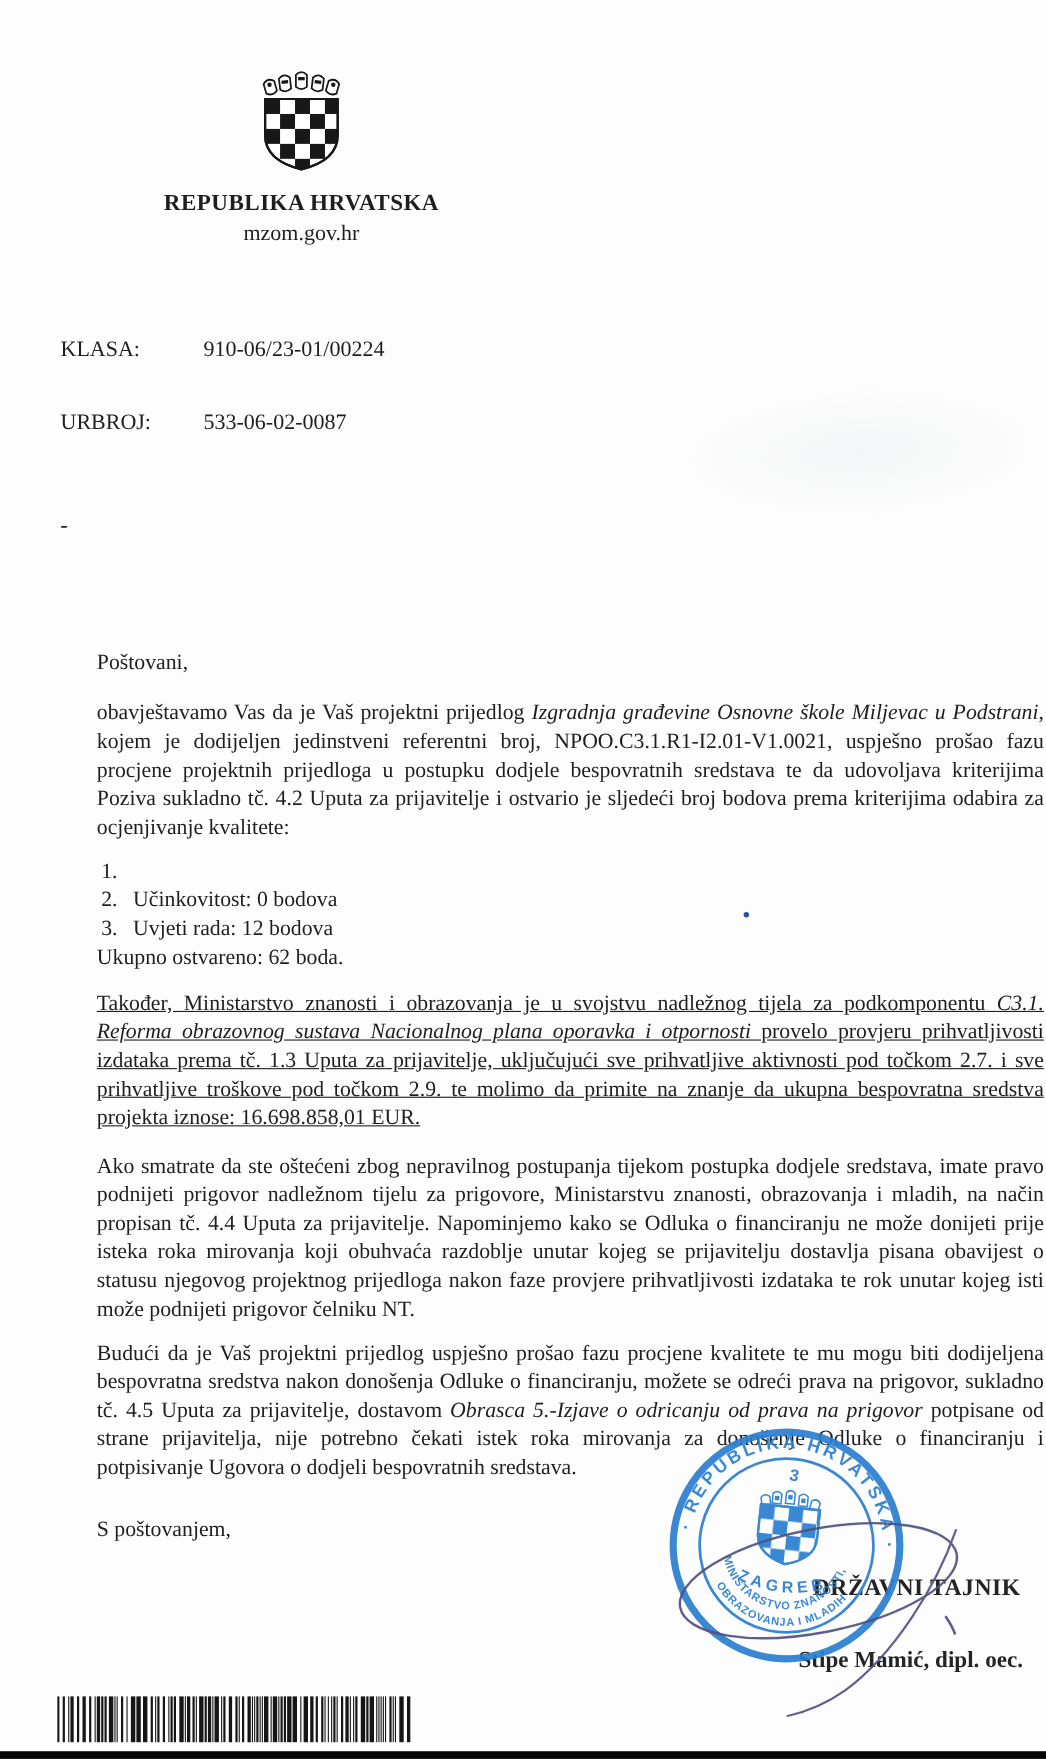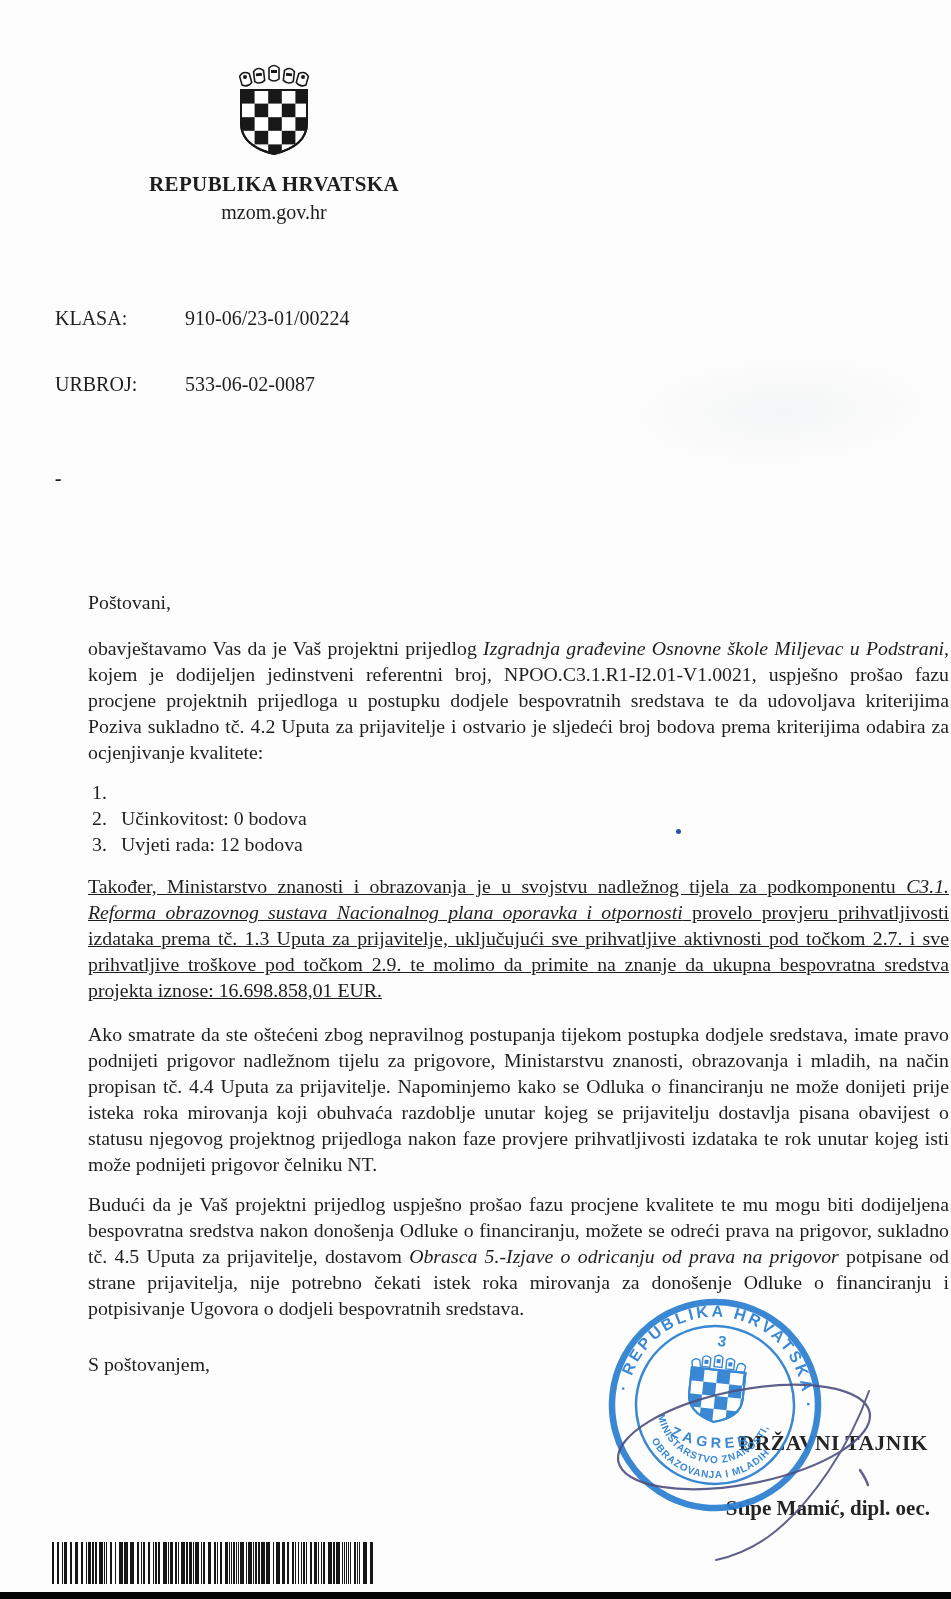--- a/index.html
+++ b/index.html
@@ -128,20 +128,21 @@
         <span class="score-num">1.</span>
       </div>
       <div class="score-row">
         <span class="score-num">2.</span>
         <span>Učinkovitost: 0 bodova</span>
       </div>
       <div class="score-row">
         <span class="score-num">3.</span>
         <span>Uvjeti rada: 12 bodova</span>
       </div>
+      <div class="score-total">Ukupno ostvareno: 62 boda.</div>
     </div>
 
     <div class="para p2"><span>Također, Ministarstvo znanosti i obrazovanja je u svojstvu nadležnog tijela za podkomponentu </span><span style="font-style: italic;">C3.1. Reforma obrazovnog sustava Nacionalnog plana oporavka i otpornosti</span><span> provelo provjeru prihvatljivosti izdataka prema tč. 1.3 Uputa za prijavitelje, uključujući sve prihvatljive aktivnosti pod točkom 2.7. i sve prihvatljive troškove pod točkom 2.9. te molimo da primite na znanje da ukupna bespovratna sredstva projekta iznose: 16.698.858,01 EUR.</span></div>
     <div class="para p3"><span>Ako smatrate da ste oštećeni zbog nepravilnog postupanja tijekom postupka dodjele sredstava, imate pravo podnijeti prigovor nadležnom tijelu za prigovore, Ministarstvu znanosti, obrazovanja i mladih, na način propisan tč. 4.4 Uputa za prijavitelje. Napominjemo kako se Odluka o financiranju ne može donijeti prije isteka roka mirovanja koji obuhvaća razdoblje unutar kojeg se prijavitelju dostavlja pisana obavijest o statusu njegovog projektnog prijedloga nakon faze provjere prihvatljivosti izdataka te rok unutar kojeg isti može podnijeti prigovor čelniku NT.</span></div>
     <div class="para p4"><span>Budući da je Vaš projektni prijedlog uspješno prošao fazu procjene kvalitete te mu mogu biti dodijeljena bespovratna sredstva nakon donošenja Odluke o financiranju, možete se odreći prava na prigovor, sukladno tč. 4.5 Uputa za prijavitelje, dostavom </span><span style="font-style: italic;">Obrasca 5.-Izjave o odricanju od prava na prigovor</span><span> potpisane od strane prijavitelja, nije potrebno čekati istek roka mirovanja za donošenje Odluke o financiranju i potpisivanje Ugovora o dodjeli bespovratnih sredstava.</span></div>
     <div class="closing">S poštovanjem,</div>
   </div>
 
   <div class="ink-dot"></div>
 

